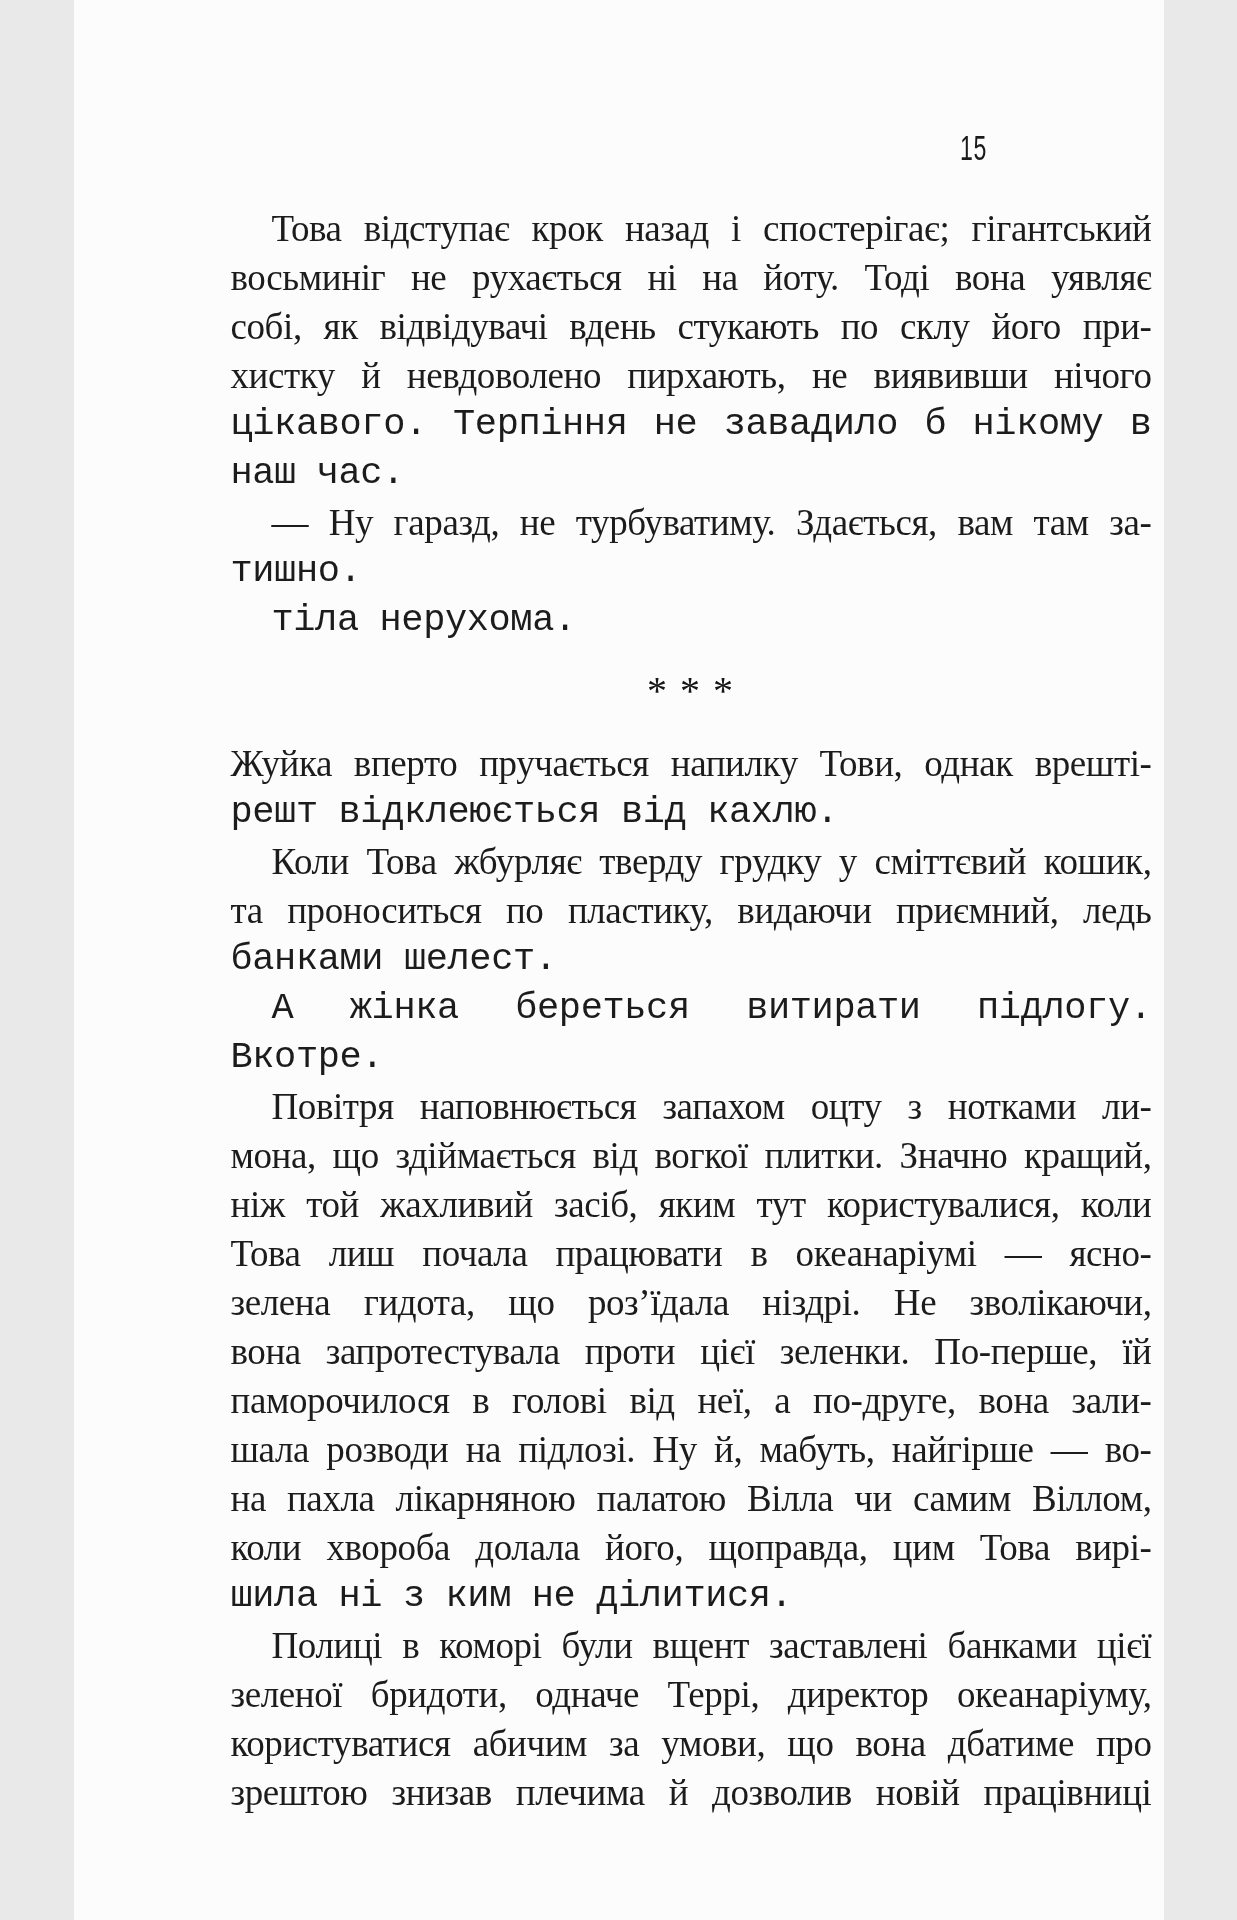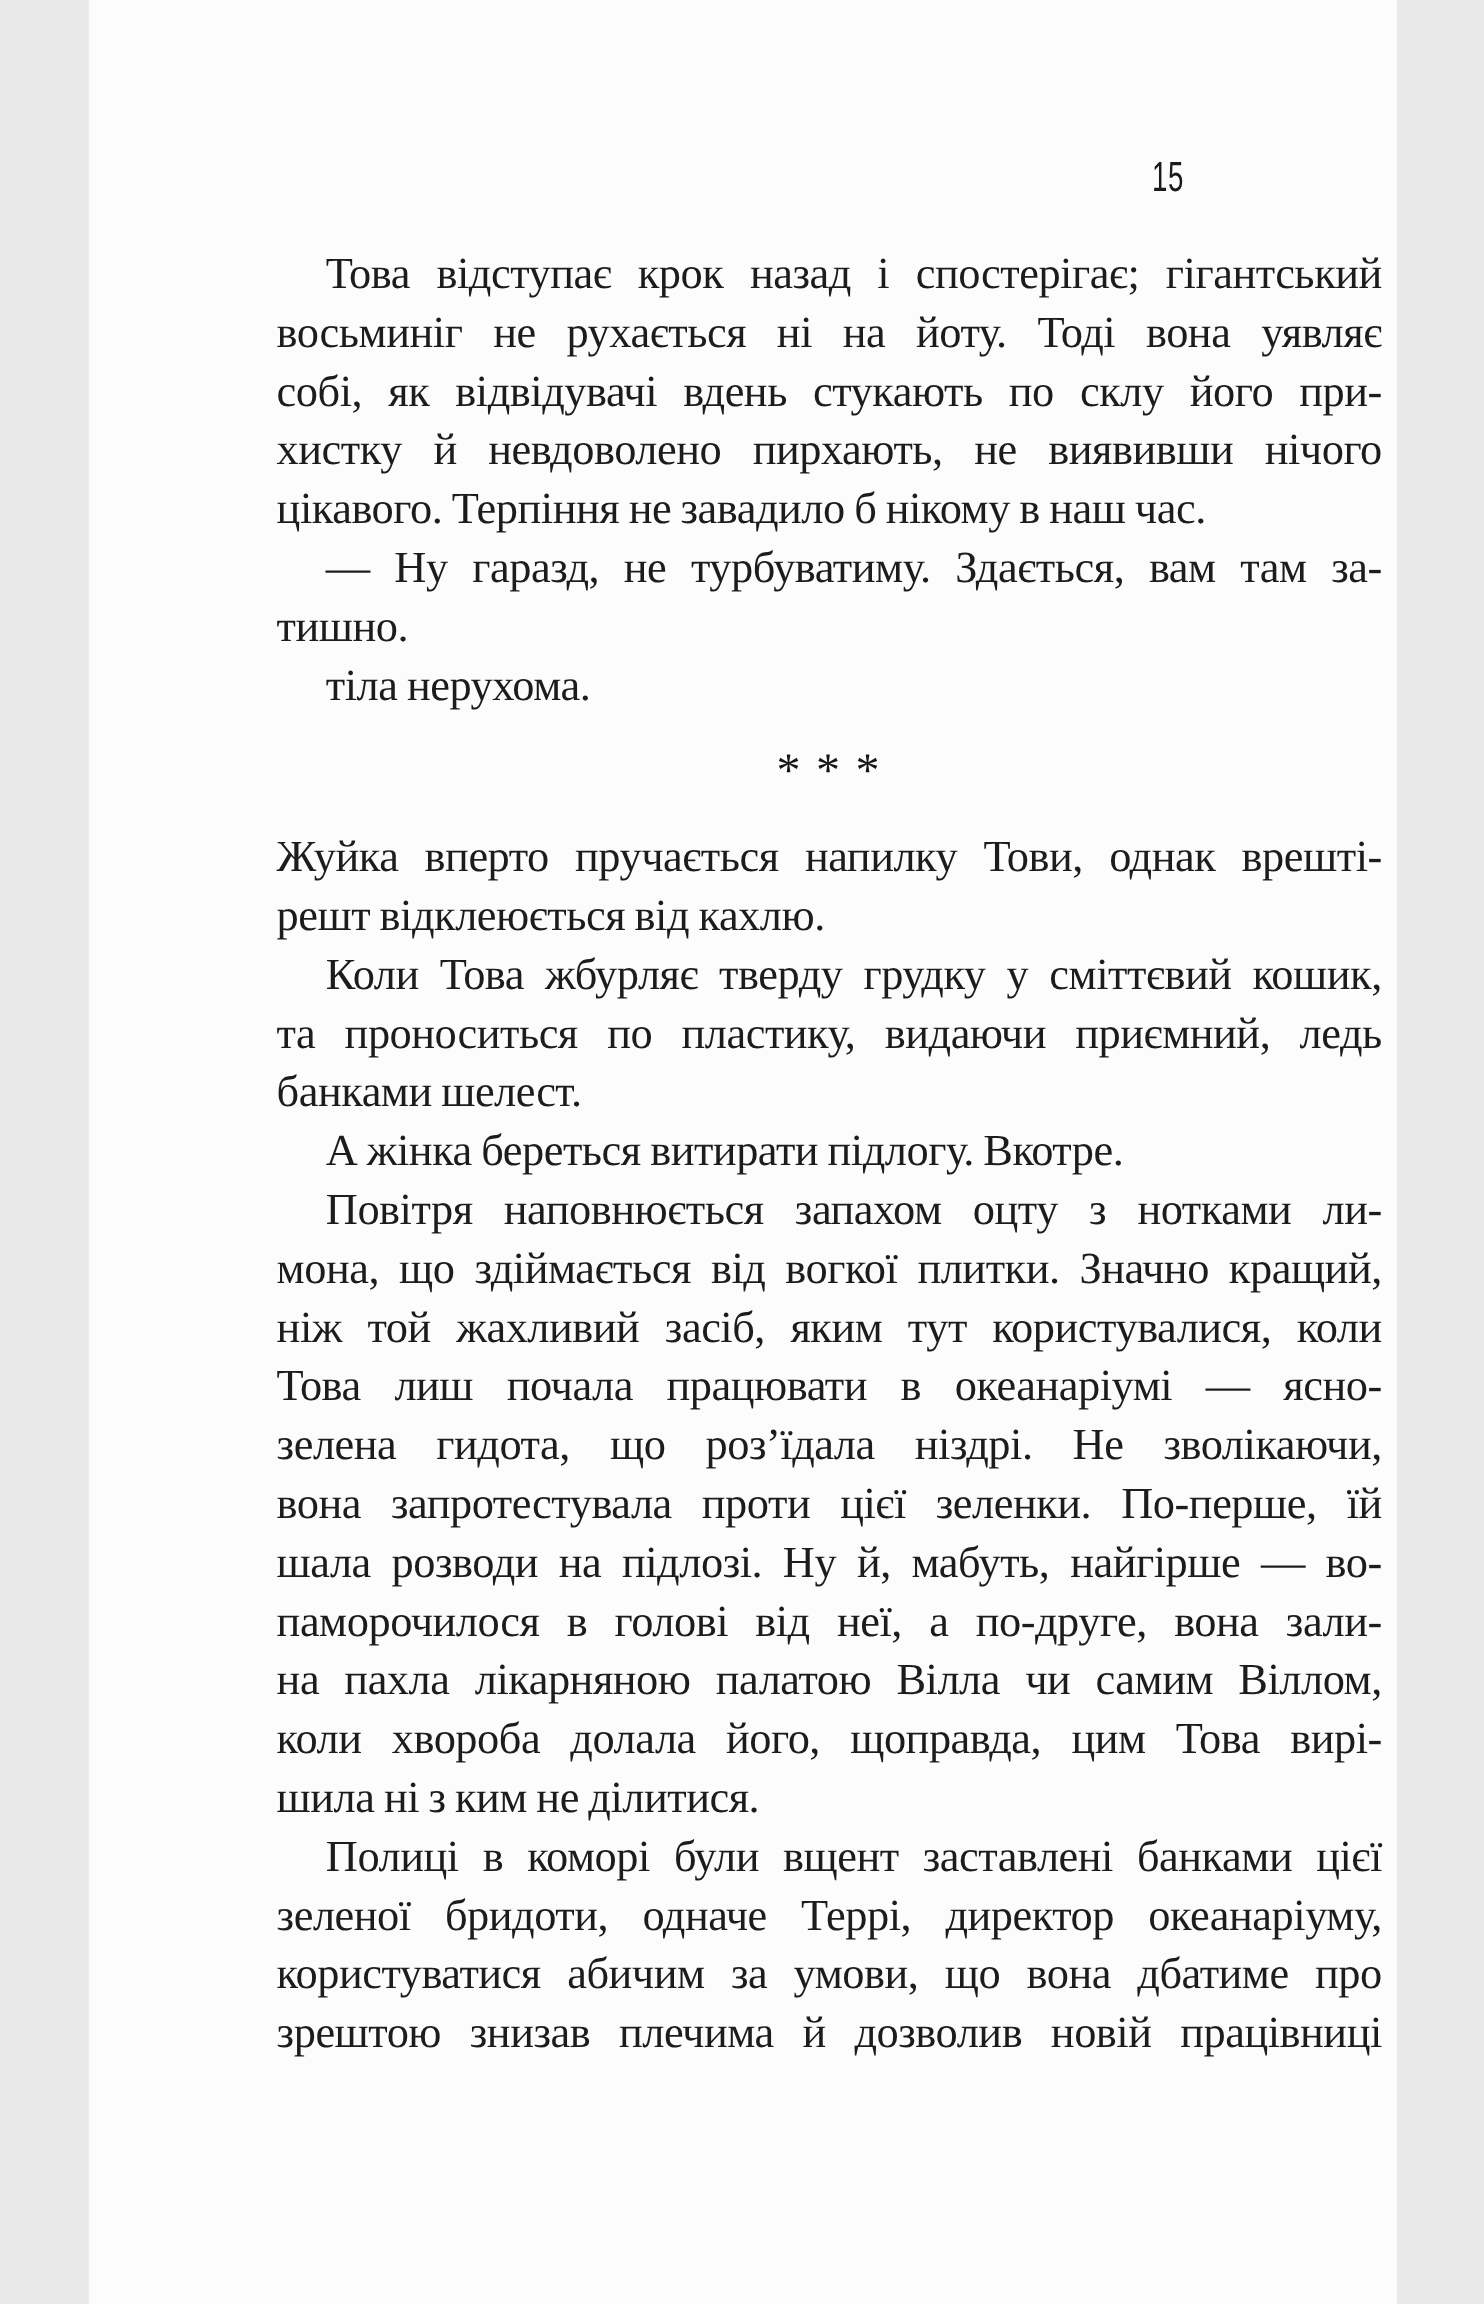--- a/index.html
+++ b/index.html
@@ -35,20 +35,21 @@
   }
   .para{margin:0;}
   .para.indent .line:first-child{text-indent:41px;}
   .line{
     text-align:justify;
     text-align-last:justify;
   }
   .line.last{
     text-align:justify;
     text-align-last:left;
+    font-family:Liberation Mono, monospace;
   }
   .sep{
     margin:21px 0 24px 0;
     font-size:40px;
     letter-spacing:2px;
     text-align:center;
     text-align-last:center;
     color:#161616;
   }
 </style>
@@ -85,22 +86,22 @@
       <div class="para indent">
         <div class="line last">А жінка береться витирати підлогу. Вкотре.</div>
       </div>
       <div class="para indent">
         <div class="line">Повітря наповнюється запахом оцту з нотками ли-</div>
         <div class="line">мона, що здіймається від вогкої плитки. Значно кращий,</div>
         <div class="line">ніж той жахливий засіб, яким тут користувалися, коли</div>
         <div class="line">Това лиш почала працювати в океанаріумі — ясно-</div>
         <div class="line">зелена гидота, що роз’їдала ніздрі. Не зволікаючи,</div>
         <div class="line">вона запротестувала проти цієї зеленки. По-перше, їй</div>
+        <div class="line">паморочилося в голові від неї, а по-друге, вона зали-</div>
         <div class="line">шала розводи на підлозі. Ну й, мабуть, найгірше — во-</div>
-        <div class="line">паморочилося в голові від неї, а по-друге, вона зали-</div>
         <div class="line">на пахла лікарняною палатою Вілла чи самим Віллом,</div>
         <div class="line">коли хвороба долала його, щоправда, цим Това вирі-</div>
         <div class="line last">шила ні з ким не ділитися.</div>
       </div>
       <div class="para indent">
         <div class="line">Полиці в коморі були вщент заставлені банками цієї</div>
         <div class="line">зеленої бридоти, одначе Террі, директор океанаріуму,</div>
         <div class="line">користуватися абичим за умови, що вона дбатиме про</div>
         <div class="line">зрештою знизав плечима й дозволив новій працівниці</div>
       </div>

